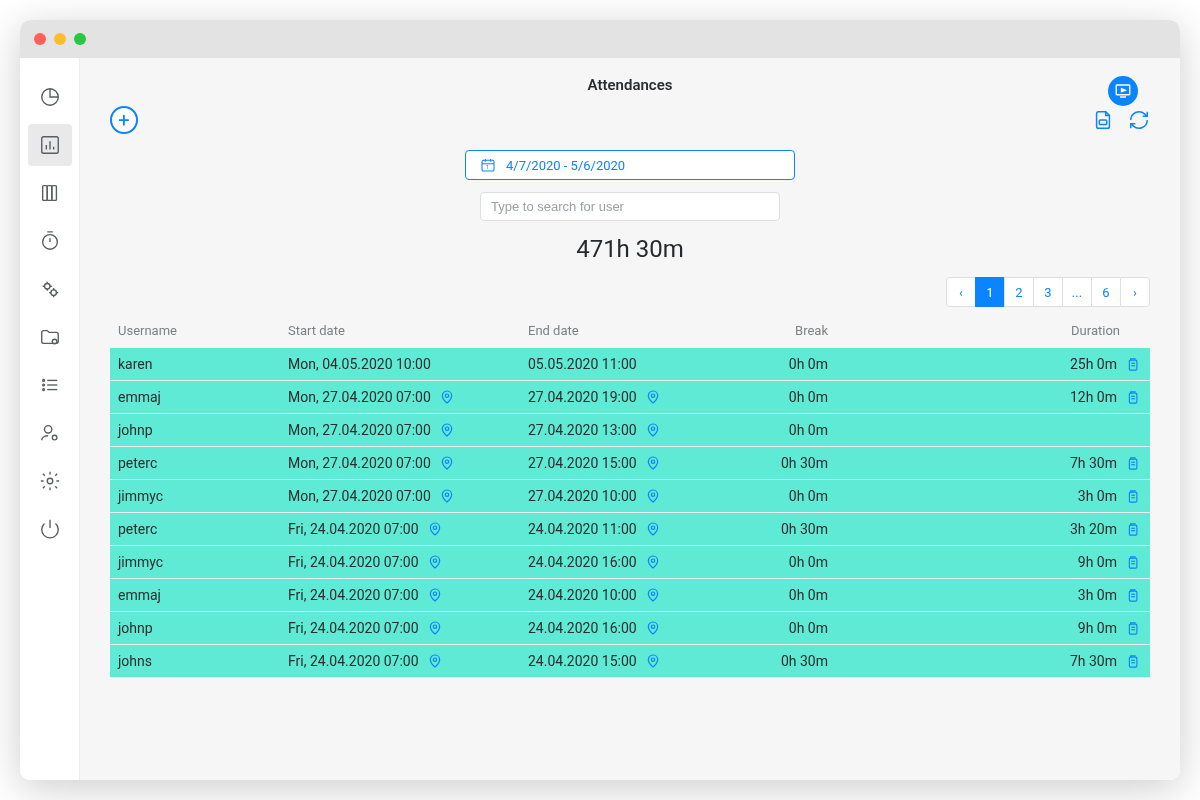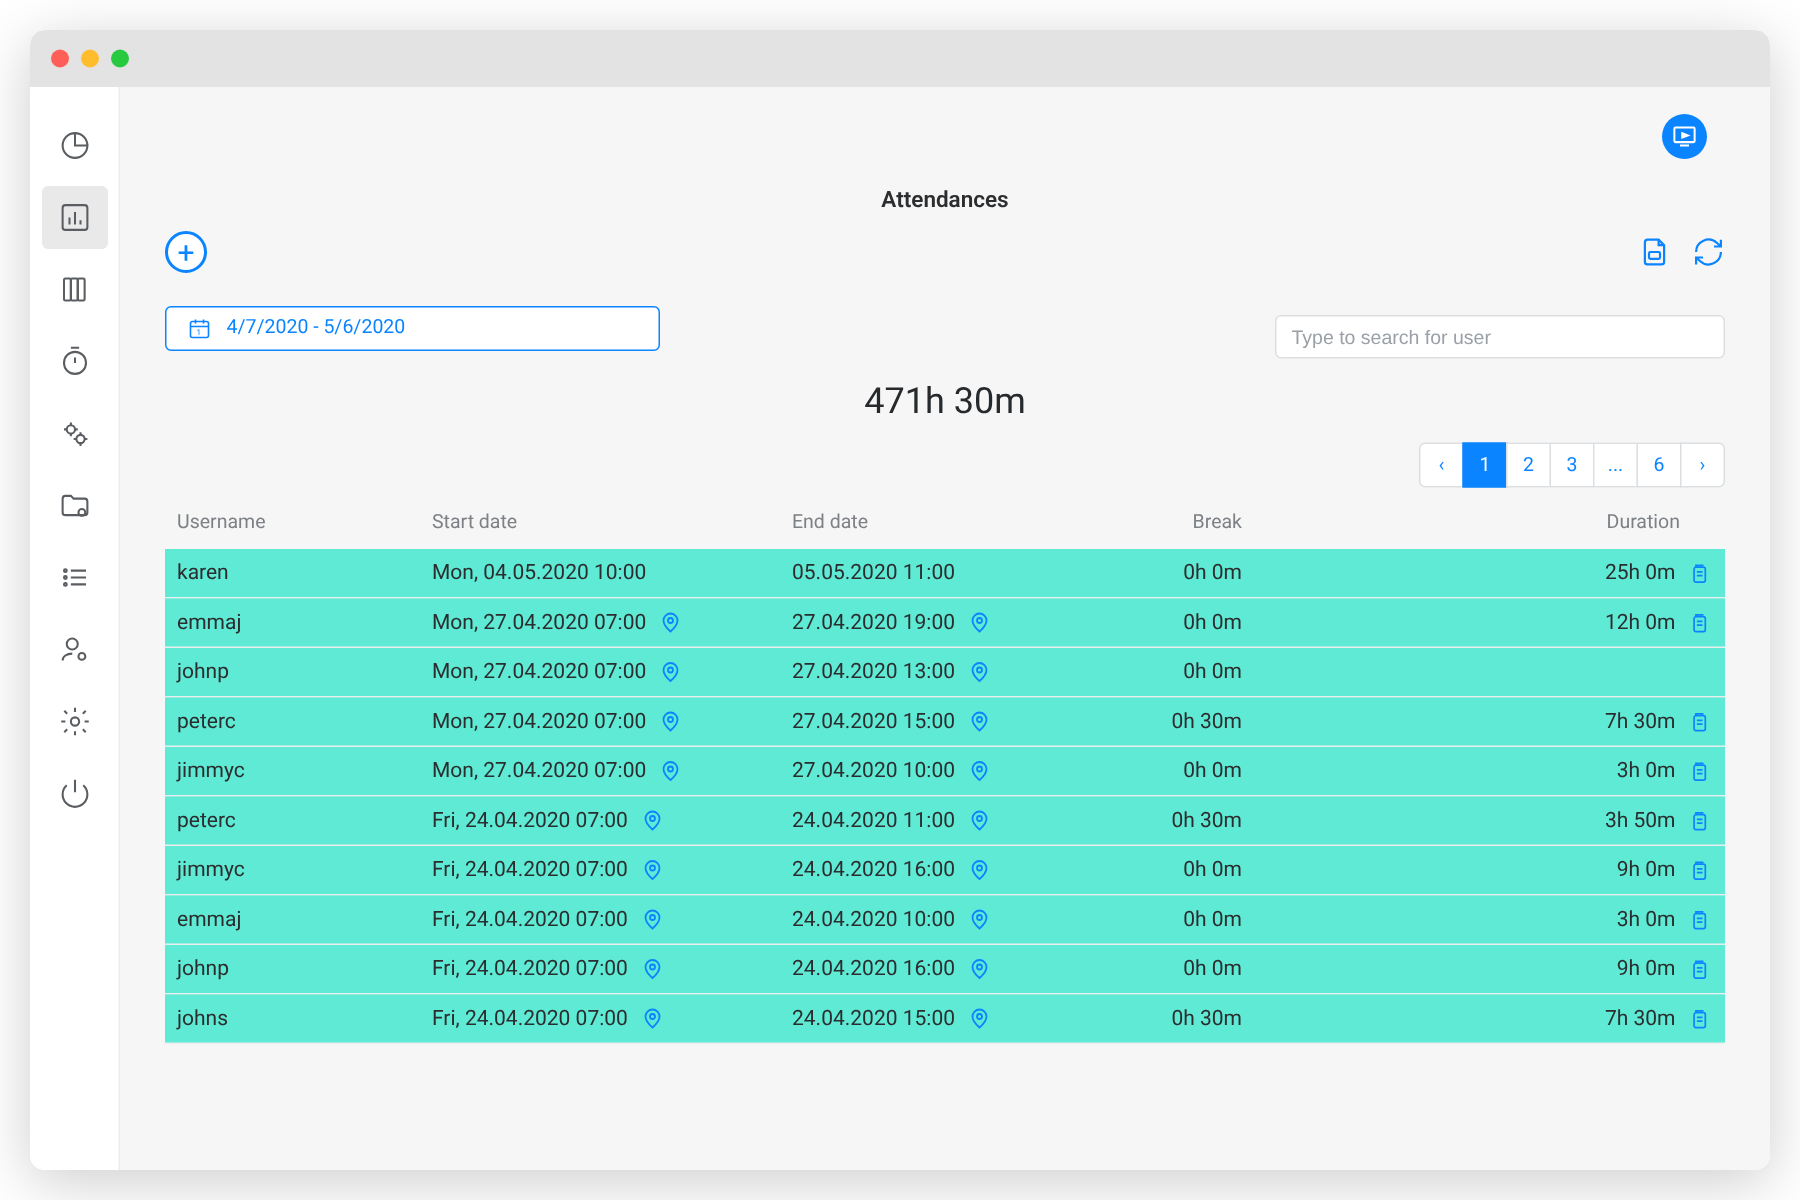--- a/index.html
+++ b/index.html
@@ -70,21 +70,20 @@
     background: #f6f6f6;
     padding: 18px 30px 30px 30px;
     position: relative;
   }
   .page-title {
     text-align: center;
     font-size: 15px;
     font-weight: 600;
     color: #2b2d2f;
     margin-bottom: 12px;
-    margin-top: 48px;
   }
   .video-btn {
     position: absolute;
     top: 18px;
     right: 42px;
     width: 30px;
     height: 30px;
     border-radius: 50%;
     background: #0a84ff;
     display: flex;
@@ -110,20 +109,21 @@
     cursor: pointer;
     line-height: 1;
   }
   .toolbar-right { display:flex; gap:14px; align-items:center; color:#0a84ff; }
   .toolbar-right .icon-btn { cursor:pointer; }
   .filter-row {
     display: flex;
     justify-content: space-between;
     margin-top: 16px;
     align-items: center;
+    flex-direction: column;
   }
   .date-range {
     display: flex;
     align-items: center;
     gap: 10px;
     border: 1px solid #0a84ff;
     background: #fff;
     color: #0a84ff;
     padding: 6px 14px;
     border-radius: 4px;
@@ -516,21 +516,21 @@
                 <span>24.04.2020 11:00</span>
                 <span class="loc-icon">
                   <svg width="16" height="16" viewBox="0 0 24 24" fill="none" stroke="#0a84ff" stroke-width="1.8">
                     <path d="M12 21s-7-6-7-11a7 7 0 0 1 14 0c0 5-7 11-7 11z"></path>
                     <circle cx="12" cy="10" r="2.5"></circle>
                   </svg>
                 </span>
               </div>
               <div class="cell-break">0h 30m</div>
               <div class="cell-duration-wrap">
-                <span>3h 50m</span>
+                <span>3h 20m</span>
                 <span class="copy-icon">
                   <svg width="15" height="15" viewBox="0 0 24 24" fill="none" stroke="#0a84ff" stroke-width="1.8">
                     <rect x="7" y="5" width="12" height="16" rx="2"></rect>
                     <path d="M9 5V3h8"></path>
                     <line x1="10" y1="10" x2="16" y2="10"></line>
                     <line x1="10" y1="14" x2="16" y2="14"></line>
                   </svg>
                 </span>
               </div>
             </div>

